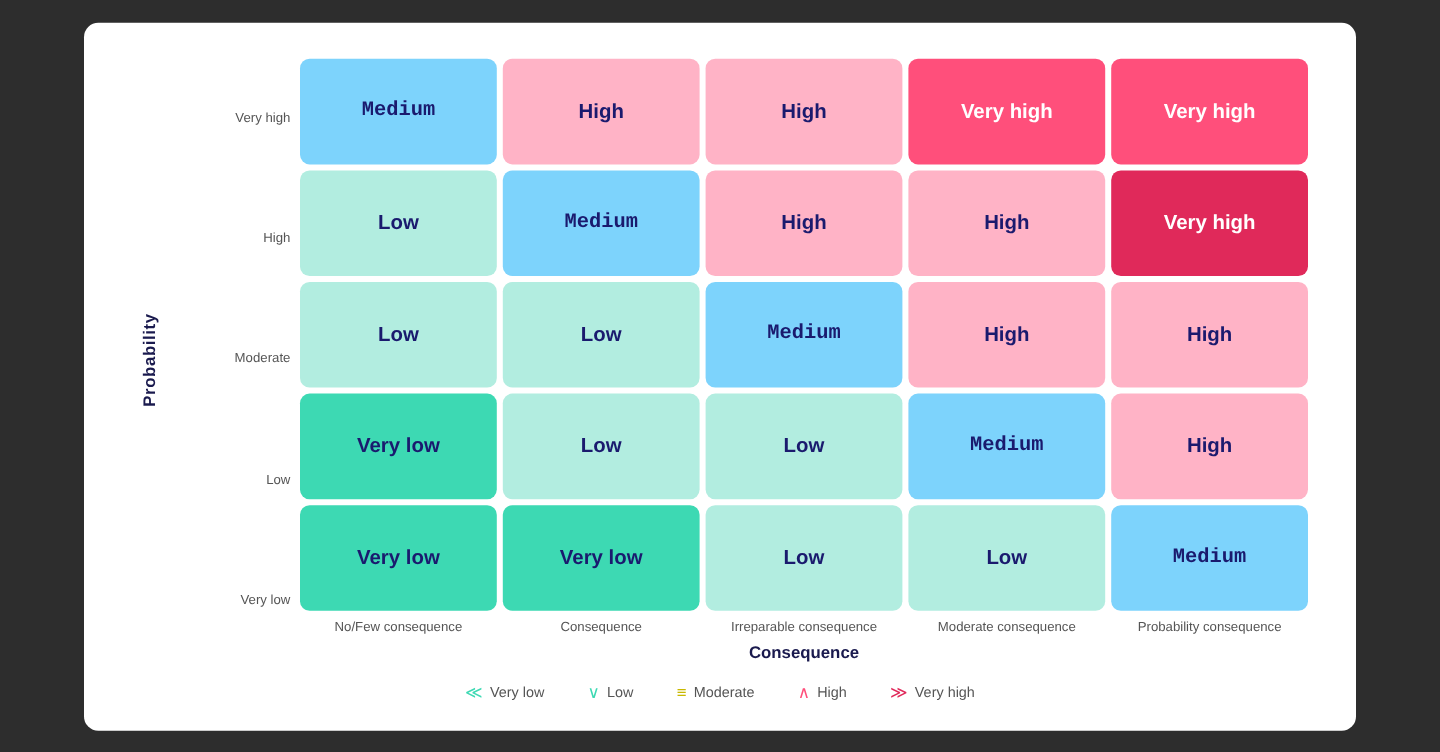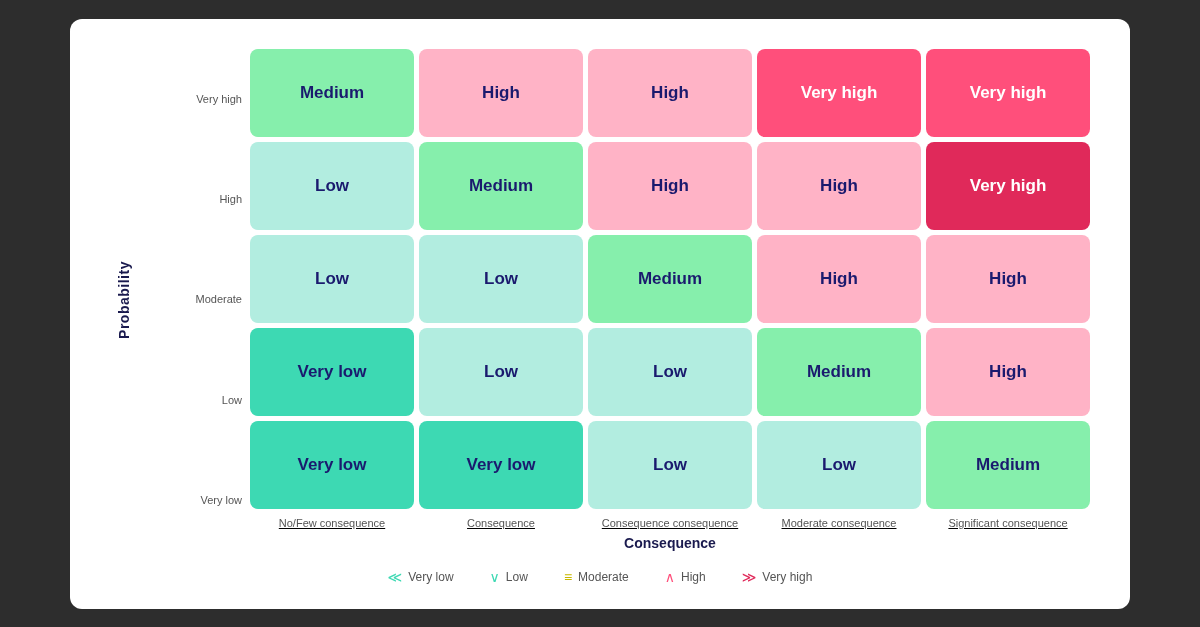--- a/index.html
+++ b/index.html
@@ -72,21 +72,20 @@
       align-items: center;
       justify-content: center;
       font-weight: 700;
       font-size: 17px;
       color: #1a1a6e;
     }
     .x-labels {
       display: flex;
       flex-direction: row;
       margin-top: 8px;
-      text-decoration: underline;
     }
     .x-tick {
       width: 164px;
       text-align: center;
       font-size: 11px;
       color: #555;
     }
     
     .x-labels-inner {
       display: flex;
@@ -113,21 +112,21 @@
       font-size: 12px;
       color: #555;
     }
     .legend-icon {
       font-size: 14px;
     }
 
     
     .c-very-low  { background: #3dd9b3; }
     .c-low       { background: #b2ede0; }
-    .c-medium    { background: #86efac; }
+    .c-medium    { background: #7dd3fc; font-family: Liberation Mono, monospace; }
     .c-high      { background: #ffb3c6; }
     .c-very-high { background: #ff4f7b; color: #fff; }
     .c-very-high-dark { background: #e0295a; color: #fff; }
   </style>
 </head>
 <body>
 
 <div class="card">
   <div class="matrix-wrapper">
 
@@ -174,23 +173,23 @@
               <div class="cell c-very-low">Very low</div>
               <div class="cell c-very-low">Very low</div>
               <div class="cell c-low">Low</div>
               <div class="cell c-low">Low</div>
               <div class="cell c-medium">Medium</div>
             </div>
           <div class="x-labels">
             <div class="x-labels-inner" id="x-labels-container">
                 <div class="x-tick">No/Few consequence</div>
                 <div class="x-tick">Consequence</div>
-                <div class="x-tick">Consequence consequence</div>
+                <div class="x-tick">Irreparable consequence</div>
                 <div class="x-tick">Moderate consequence</div>
-                <div class="x-tick">Significant consequence</div>
+                <div class="x-tick">Probability consequence</div>
               </div>
           </div>
           <div class="x-axis-label">Consequence</div>
         </div>
       </div>
     </div>
   </div>
 
   <div class="legend" id="legend-container">
       <div class="legend-item">

